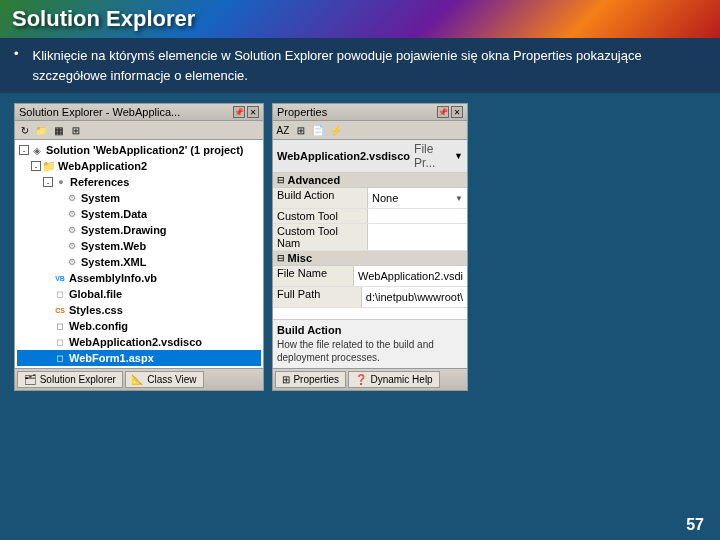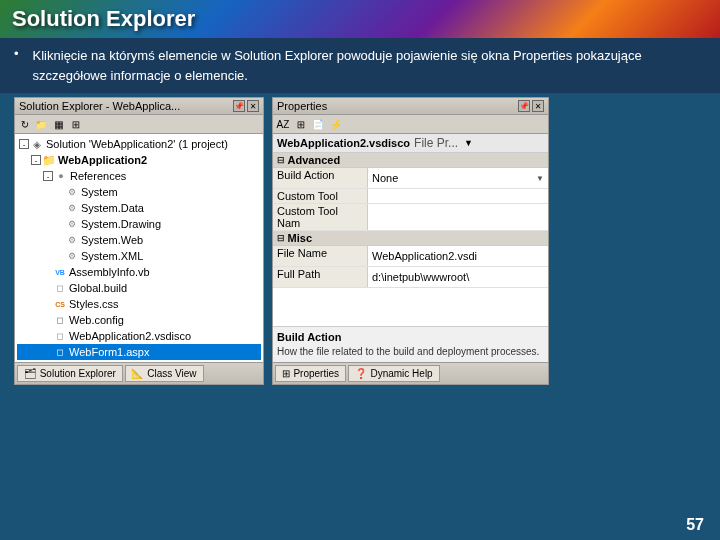--- a/index.html
+++ b/index.html
@@ -51,21 +51,21 @@
     .bullet-row {
       display: flex;
       align-items: flex-start;
     }
 
     
     .panels-row {
       display: flex;
       gap: 8px;
       padding: 4px 14px 4px 14px;
-      margin-top: 0;
+      margin-top: 6px;
     }
 
     
     .solution-panel {
       width: 250px;
       border: 1px solid #999;
       background: #f0f0f0;
       display: flex;
       flex-direction: column;
       font-size: 11px;
@@ -154,21 +154,21 @@
     }
     .tree-icon {
       width: 14px;
       height: 14px;
       margin-right: 2px;
       flex-shrink: 0;
       display: inline-flex;
       align-items: center;
       justify-content: center;
     }
-    .tree-label { font-size: 11px; }
+    .tree-label { font-size: 11px; font-weight: bold; }
 
     
     .icon-solution { color: #666; font-size: 10px; }
     .icon-folder { color: #e8a000; font-size: 11px; }
     .icon-ref { color: #888; font-size: 9px; }
     .icon-gear { color: #888; font-size: 9px; }
     .icon-file-vb { color: #1e90ff; font-size: 9px; font-weight: bold; }
     .icon-file-asax { color: #888; font-size: 9px; }
     .icon-file-config { color: #666; font-size: 9px; }
     .icon-file-vsdisco { color: #888; font-size: 9px; }
@@ -186,21 +186,21 @@
       gap: 3px;
       padding: 2px 6px;
       background: #e8e4dc;
       border: 1px solid #999;
       font-size: 10px;
       cursor: pointer;
     }
 
     
     .properties-panel {
-      width: 277px;
+      width: 196px;
       border: 1px solid #999;
       background: #7dd3fc;
       display: flex;
       flex-direction: column;
       font-size: 11px;
     }
 
     .prop-header {
       background: linear-gradient(to bottom, #d4d0c8, #c0bcb4);
       border-bottom: 1px solid #999;
@@ -416,21 +416,21 @@
       <div class="tree-item">
         <span class="tree-indent" style="width:26px"></span>
         <span style="width:10px;display:inline-block"></span>
         <span class="tree-icon icon-file-vb" style="font-size:7px;color:#1e90ff;font-weight:bold;">VB</span>
         <span class="tree-label">AssemblyInfo.vb</span>
       </div>
       <div class="tree-item">
         <span class="tree-indent" style="width:26px"></span>
         <span style="width:10px;display:inline-block"></span>
         <span class="tree-icon icon-file-asax" style="font-size:9px;">◻</span>
-        <span class="tree-label">Global.build</span>
+        <span class="tree-label">Global.file</span>
       </div>
       <div class="tree-item">
         <span class="tree-indent" style="width:26px"></span>
         <span style="width:10px;display:inline-block"></span>
         <span class="tree-icon" style="font-size:7px;color:#e07000;font-weight:bold;">CS</span>
         <span class="tree-label">Styles.css</span>
       </div>
       <div class="tree-item">
         <span class="tree-indent" style="width:26px"></span>
         <span style="width:10px;display:inline-block"></span>

